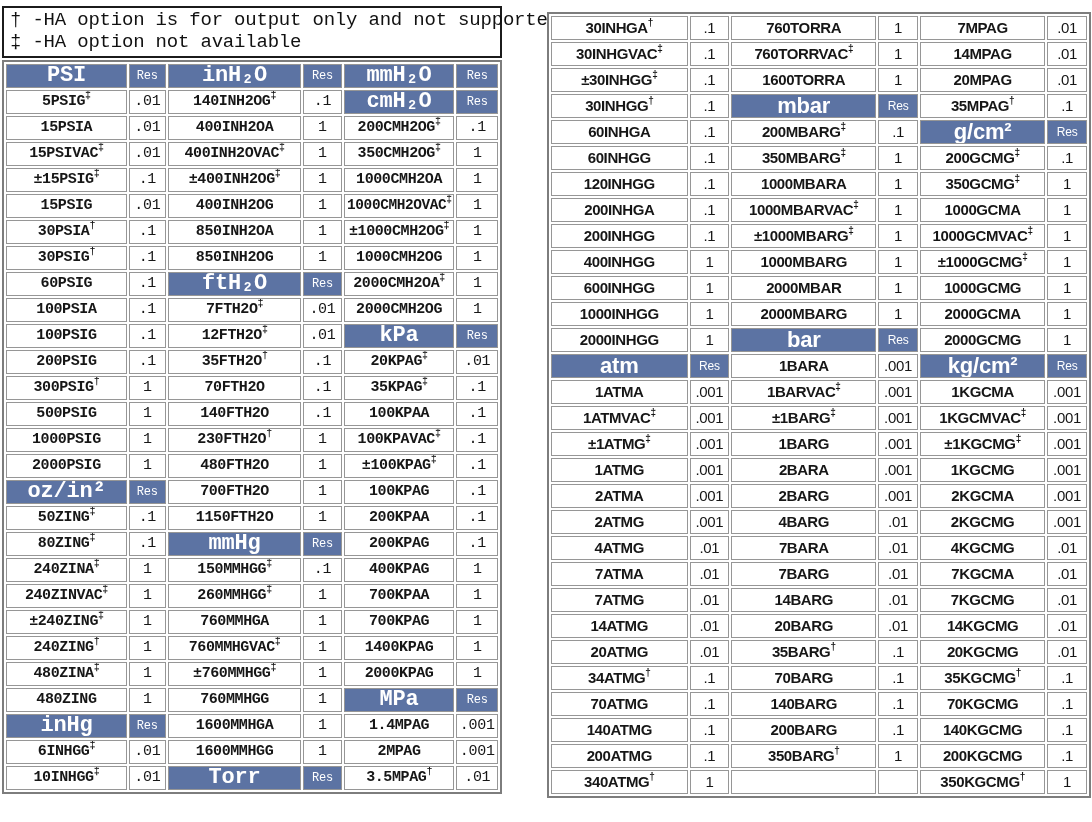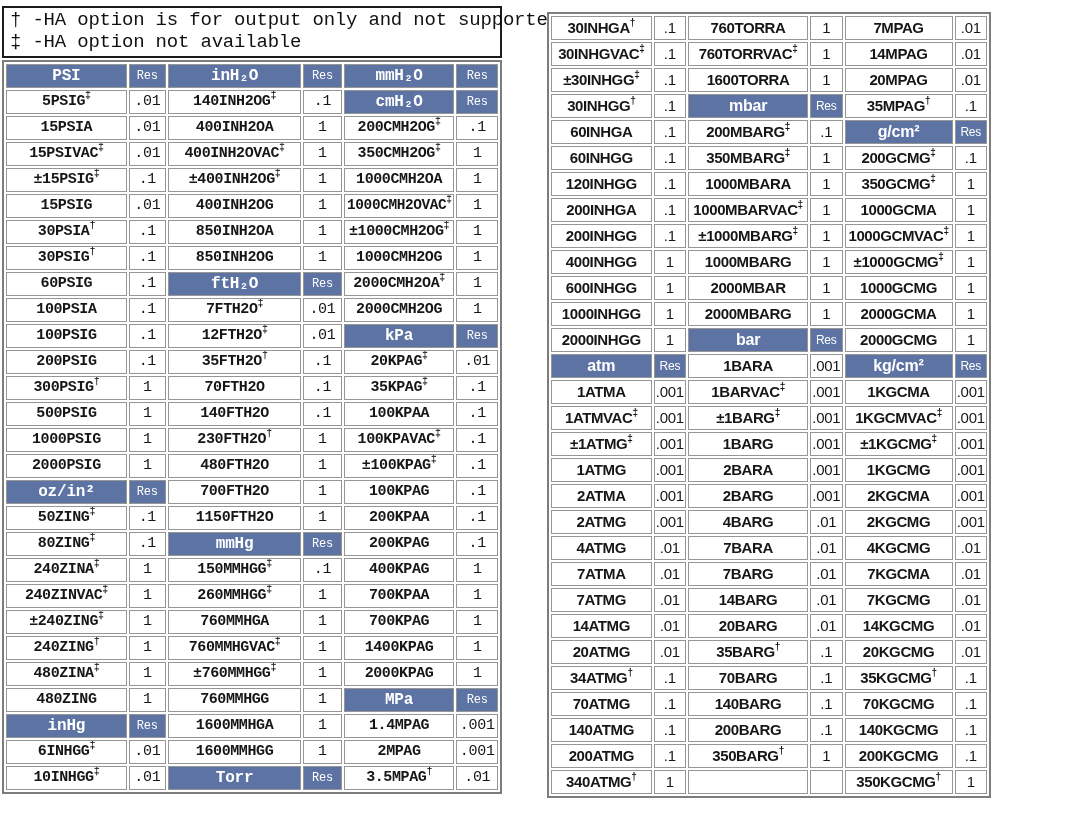--- a/index.html
+++ b/index.html
@@ -1,25 +1,25 @@
 <!DOCTYPE html>
 <html><head>
 <meta charset="utf-8">
 <style>
   html,body{margin:0;padding:0;background:#fff;}
   body{width:1092px;height:822px;font-family:"Liberation Sans","DejaVu Sans",sans-serif;position:relative;overflow:hidden;}
   .page{position:absolute;inset:0;}
   .left-col{position:absolute;left:2px;top:6px;width:500px;font-family:Liberation Mono, monospace;}
-  .right-col{position:absolute;left:547px;top:10px;width:444px;}
+  .right-col{position:absolute;left:547px;top:10px;width:544px;}
   .notes-box{border:2px solid var(--notes-border,#1b1b1b);padding:1px 6px 3px 6px;font-size:19px;line-height:22px;color:#111;letter-spacing:-0.2px;white-space:nowrap;}
   table.ranges{border-collapse:separate;border-spacing:2px;border:2px solid var(--outer-border,#7d7d7d);background:#fff;table-layout:fixed;margin-top:2px;}
   table.ranges td{border:1px solid var(--grid-border,#969696);height:22px;line-height:22px;padding:0;text-align:center;vertical-align:middle;white-space:nowrap;overflow:hidden;}
   td.lbl{font-weight:bold;font-size:15px;letter-spacing:-0.4px;color:var(--cell-text,#161616);}
   td.res{font-size:15px;color:var(--cell-text,#161616);letter-spacing:-0.3px;}
-  td.hdr{background:var(--hdr-bg,#5c73a3);color:var(--hdr-text,#fff);font-weight:bold;font-size:16px;letter-spacing:-0.2px;}
+  td.hdr{background:var(--hdr-bg,#5c73a3);color:var(--hdr-text,#fff);font-weight:bold;font-size:22px;letter-spacing:-0.2px;}
   td.hdr-res{font-weight:normal;font-size:12px;}
   .fit{display:inline-block;white-space:nowrap;transform-origin:50% 50%;}
   sup{font-size:10px;line-height:0;position:relative;top:-1px;}
 </style>
 </head>
 <body style="--hdr-bg: #5c73a3; --hdr-text: #ffffff; --cell-text: #161616; --grid-border: #969696; --outer-border: #7d7d7d; --notes-border: #1b1b1b;">
 
 <div class="page">
 
   <div class="left-col">

